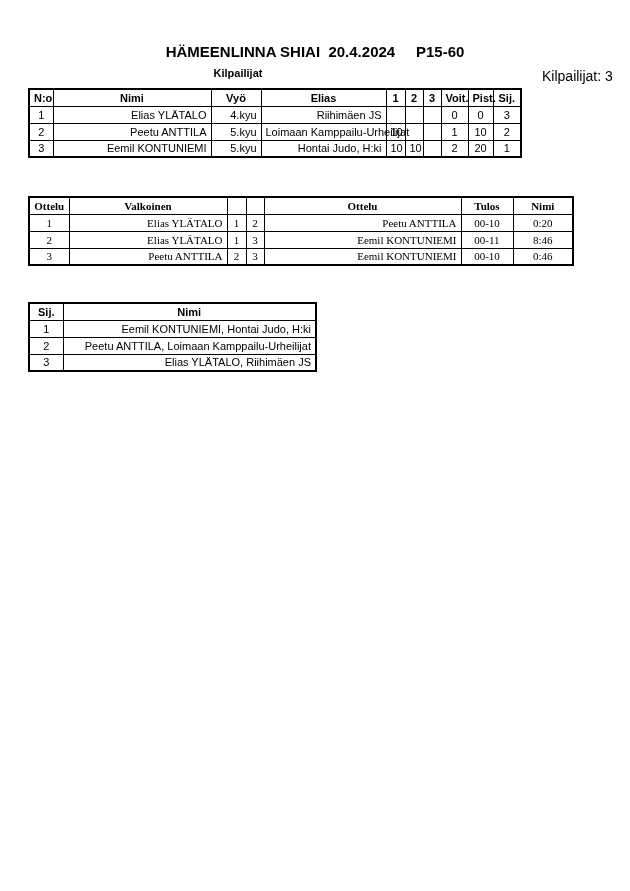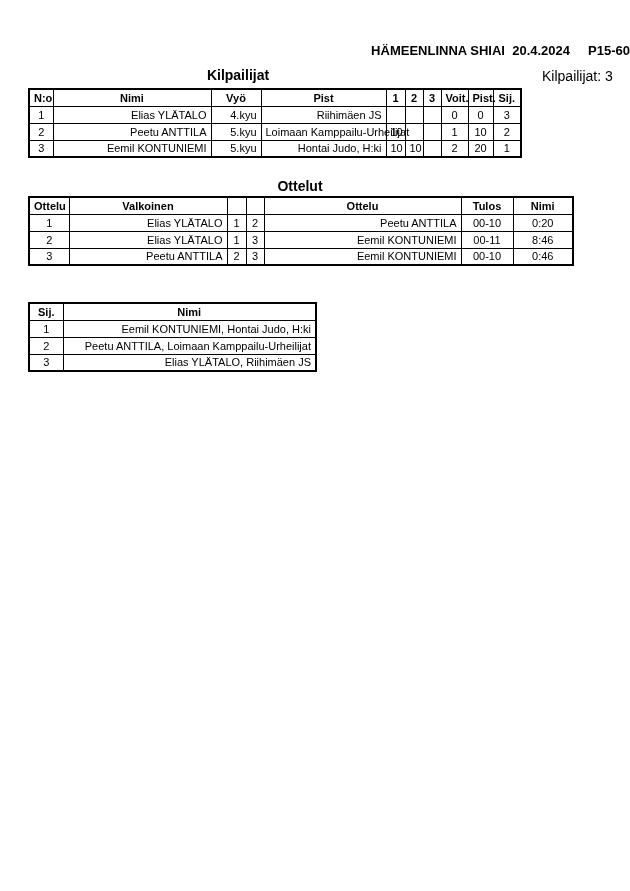--- a/index.html
+++ b/index.html
@@ -7,31 +7,31 @@
   body {
     width: 630px; height: 891px;
     background: #ffffff;
     font-family: "Liberation Sans", sans-serif;
     color: #000000;
   }
   .page { position: relative; width: 630px; height: 891px; overflow: hidden; background:#fff; }
 
   .title {
     position: absolute; top: 43px; left: 0; width: 630px;
-    text-align: right;
-    font-size: 13px; font-weight: bold;
+    text-align: center;
+    font-size: 15px; font-weight: bold;
     white-space: pre;
   }
   .count-label {
     position: absolute; top: 68px; left: 542px;
     font-size: 14px;
   }
   .section-label {
     position: absolute;
-    font-size: 14px; font-weight: bold;
+    font-size: 11px; font-weight: bold;
     text-align: center;
   }
   table.tbl {
     position: absolute;
     border-collapse: collapse;
     table-layout: fixed;
     border: 2px solid #000;
     background: #fff;
   }
   table.tbl th, table.tbl td {
@@ -68,21 +68,21 @@
         <col style="width:18px">
       <col style="width:27px">
         <col style="width:25px">
         <col style="width:28px">
     </colgroup>
     <thead>
       <tr>
         <th class="thl">N:o</th>
         <th>Nimi</th>
         <th>Vyö</th>
-        <th>Pist</th>
+        <th>Elias</th>
         <th>1</th>
         <th>2</th>
         <th>3</th>
         <th>Voit.</th>
         <th>Pist.</th>
         <th>Sij.</th>
       </tr>
     </thead>
     <tbody>
       <tr>
@@ -117,23 +117,22 @@
         <td class="ac">10</td>
         <td class="ac">10</td>
         <td class="ac"></td>
         <td class="ac">2</td>
         <td class="ac">20</td>
         <td class="ac">1</td>
       </tr>
     </tbody>
   </table>
 
-  <div class="section-label" style="left:28px; top:178px; width:544px;">Ottelut</div>
-
-  <table class="tbl" style="left:28px; top:196px; width:544px;">
+
+  <table class="tbl" style="left:28px; top:196px; width:544px;font-family:Liberation Serif, serif;">
     <colgroup>
       <col style="width:40px">
         <col style="width:158px">
         <col style="width:19px">
         <col style="width:18px">
       <col style="width:197px">
         <col style="width:52px">
         <col style="width:60px">
     </colgroup>
     <thead>

